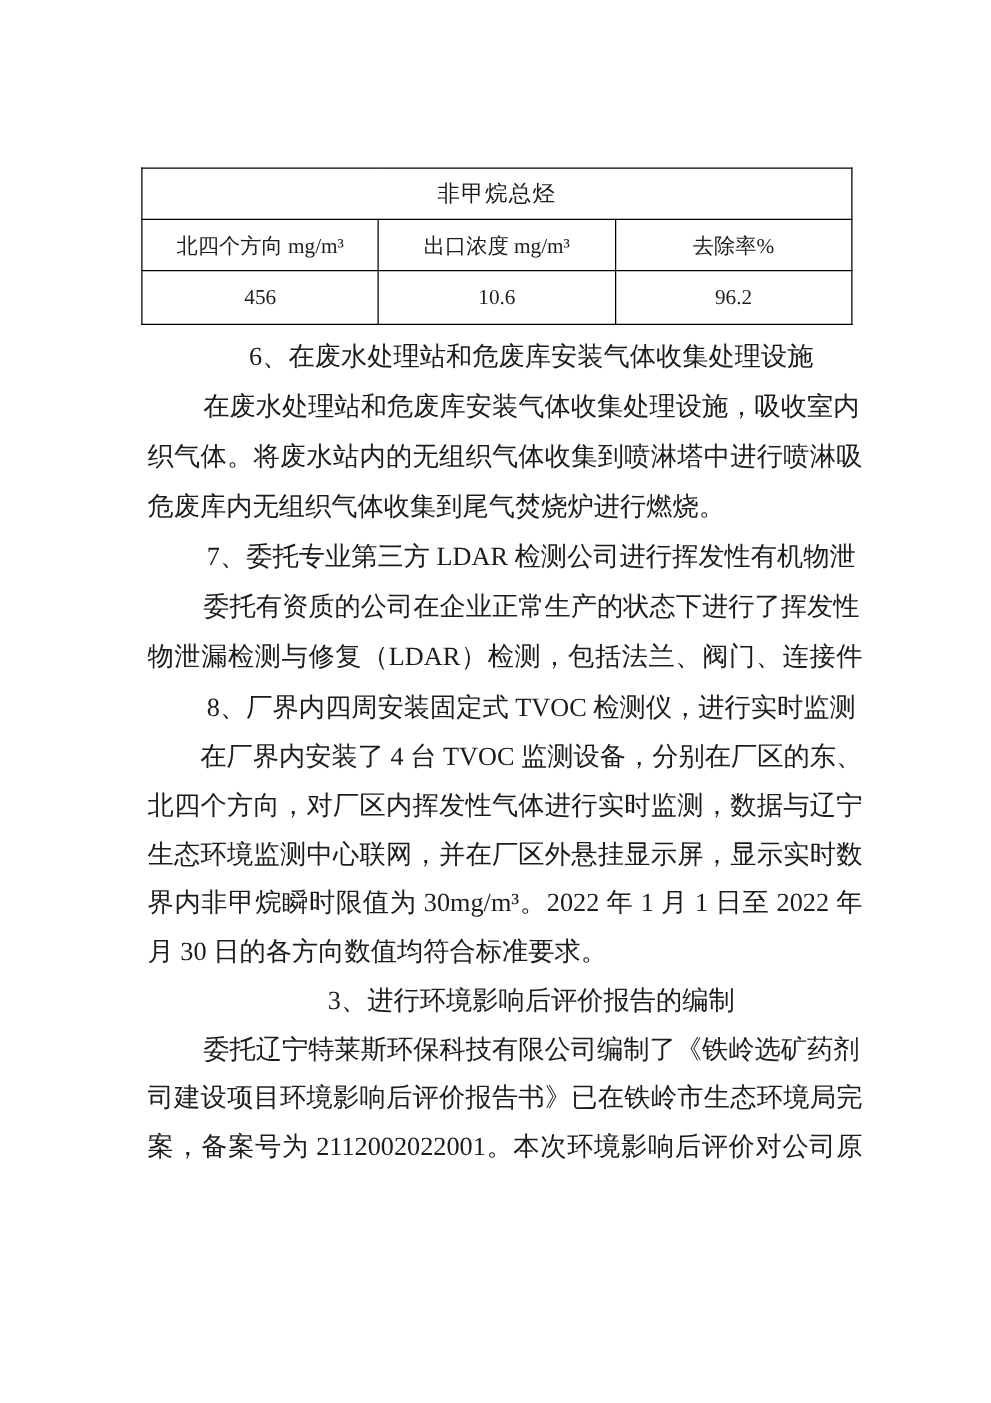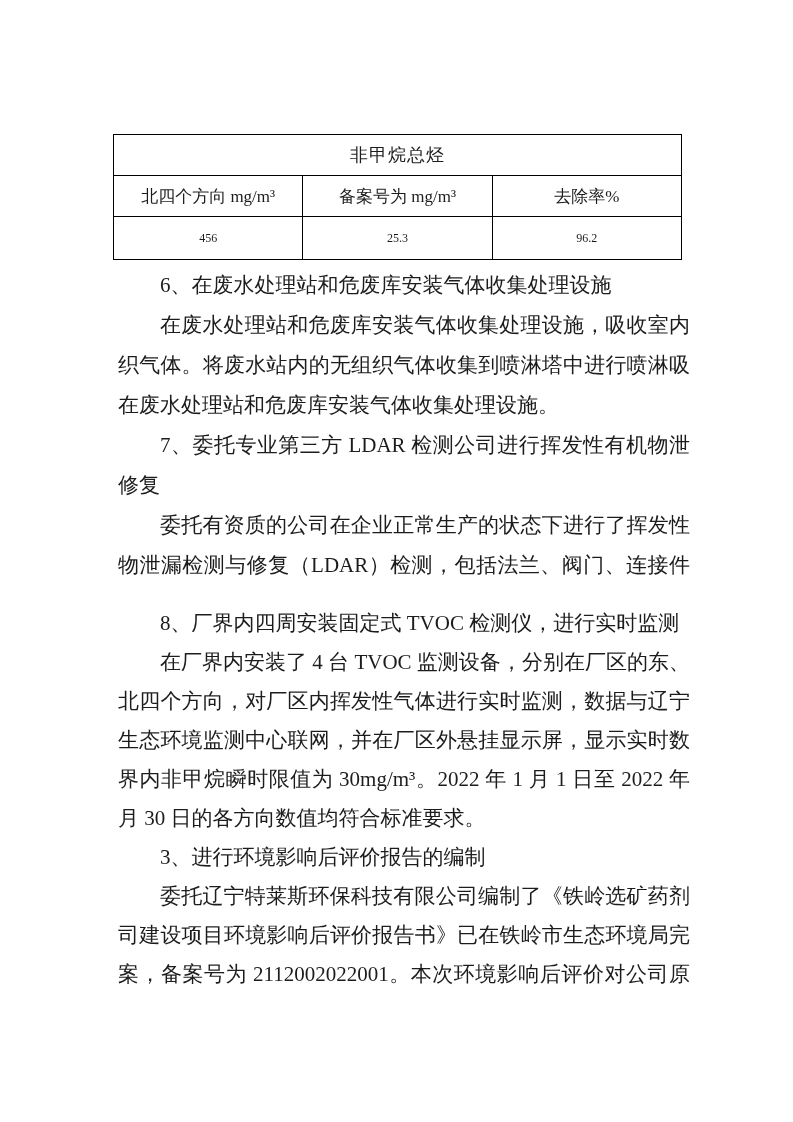--- a/index.html
+++ b/index.html
@@ -21,72 +21,71 @@
   }
   .doc-table td{
     border:1.5px solid #000;
     text-align:center;vertical-align:middle;
     color:#1c1c1c;
     font-size:17px;
     padding:0;
   }
   .doc-table tr.t-title td{height:40px;font-size:18px;letter-spacing:1px;}
   .doc-table tr.t-head td{height:40px;}
-  .doc-table tr.t-vals td{height:42px;font-size:12px;text-align:center;}
+  .doc-table tr.t-vals td{height:42px;font-size:17px;text-align:center;}
   
   .text-block{
     position:absolute;left:118px;top:265px;width:572px;
     color:#1c1c1c;font-size:21px;
   }
   .line{
     height:40px;line-height:40px;
     text-align:left;
     overflow:hidden;
   }
   .line.just{
     text-align:justify;
     text-align-last:justify;
   }
-  .line.indent{text-indent:42px;}
-  .section-8{margin-top:19px;font-family:Liberation Serif, serif;}
+  .line.indent{text-indent:42px;text-align:center;}
+  .section-8{margin-top:2px;font-family:Liberation Serif, serif;}
   .section-8 .line,.section-9 .line{height:39px;line-height:39px;}
 </style>
 </head>
 <body>
 
 <div class="page">
 
   <table class="doc-table">
     <tbody>
       <tr class="t-title">
         <td colspan="3">非甲烷总烃</td>
       </tr>
       <tr class="t-head">
         <td>北四个方向 mg/m³</td>
-        <td>备案号为 mg/m³</td>
+        <td>出口浓度 mg/m³</td>
         <td>去除率%</td>
       </tr>
       <tr class="t-vals">
         <td>456</td>
-        <td>25.3</td>
+        <td>10.6</td>
         <td>96.2</td>
       </tr>
     </tbody>
   </table>
 
   <div class="text-block" id="body-lines">
       <div class="section section-6">
         <div class="line indent">6、在废水处理站和危废库安装气体收集处理设施</div>
         <div class="line indent just">在废水处理站和危废库安装气体收集处理设施，吸收室内的无组</div>
         <div class="line just">织气体。将废水站内的无组织气体收集到喷淋塔中进行喷淋吸收，将</div>
-        <div class="line">在废水处理站和危废库安装气体收集处理设施。</div>
+        <div class="line">危废库内无组织气体收集到尾气焚烧炉进行燃烧。</div>
       </div>
       <div class="section section-7">
         <div class="line indent just">7、委托专业第三方 LDAR 检测公司进行挥发性有机物泄漏检测及</div>
-        <div class="line">修复</div>
         <div class="line indent just">委托有资质的公司在企业正常生产的状态下进行了挥发性有机</div>
         <div class="line just">物泄漏检测与修复（LDAR）检测，包括法兰、阀门、连接件等 2259</div>
       </div>
       <div class="section section-8">
         <div class="line indent">8、厂界内四周安装固定式 TVOC 检测仪，进行实时监测</div>
         <div class="line indent just">在厂界内安装了 4 台 TVOC 监测设备，分别在厂区的东、西、南、</div>
         <div class="line just">北四个方向，对厂区内挥发性气体进行实时监测，数据与辽宁省铁岭</div>
         <div class="line just">生态环境监测中心联网，并在厂区外悬挂显示屏，显示实时数据。厂</div>
         <div class="line just">界内非甲烷瞬时限值为 30mg/m³。2022 年 1 月 1 日至 2022 年 5 月 31</div>
         <div class="line">月 30 日的各方向数值均符合标准要求。</div>

